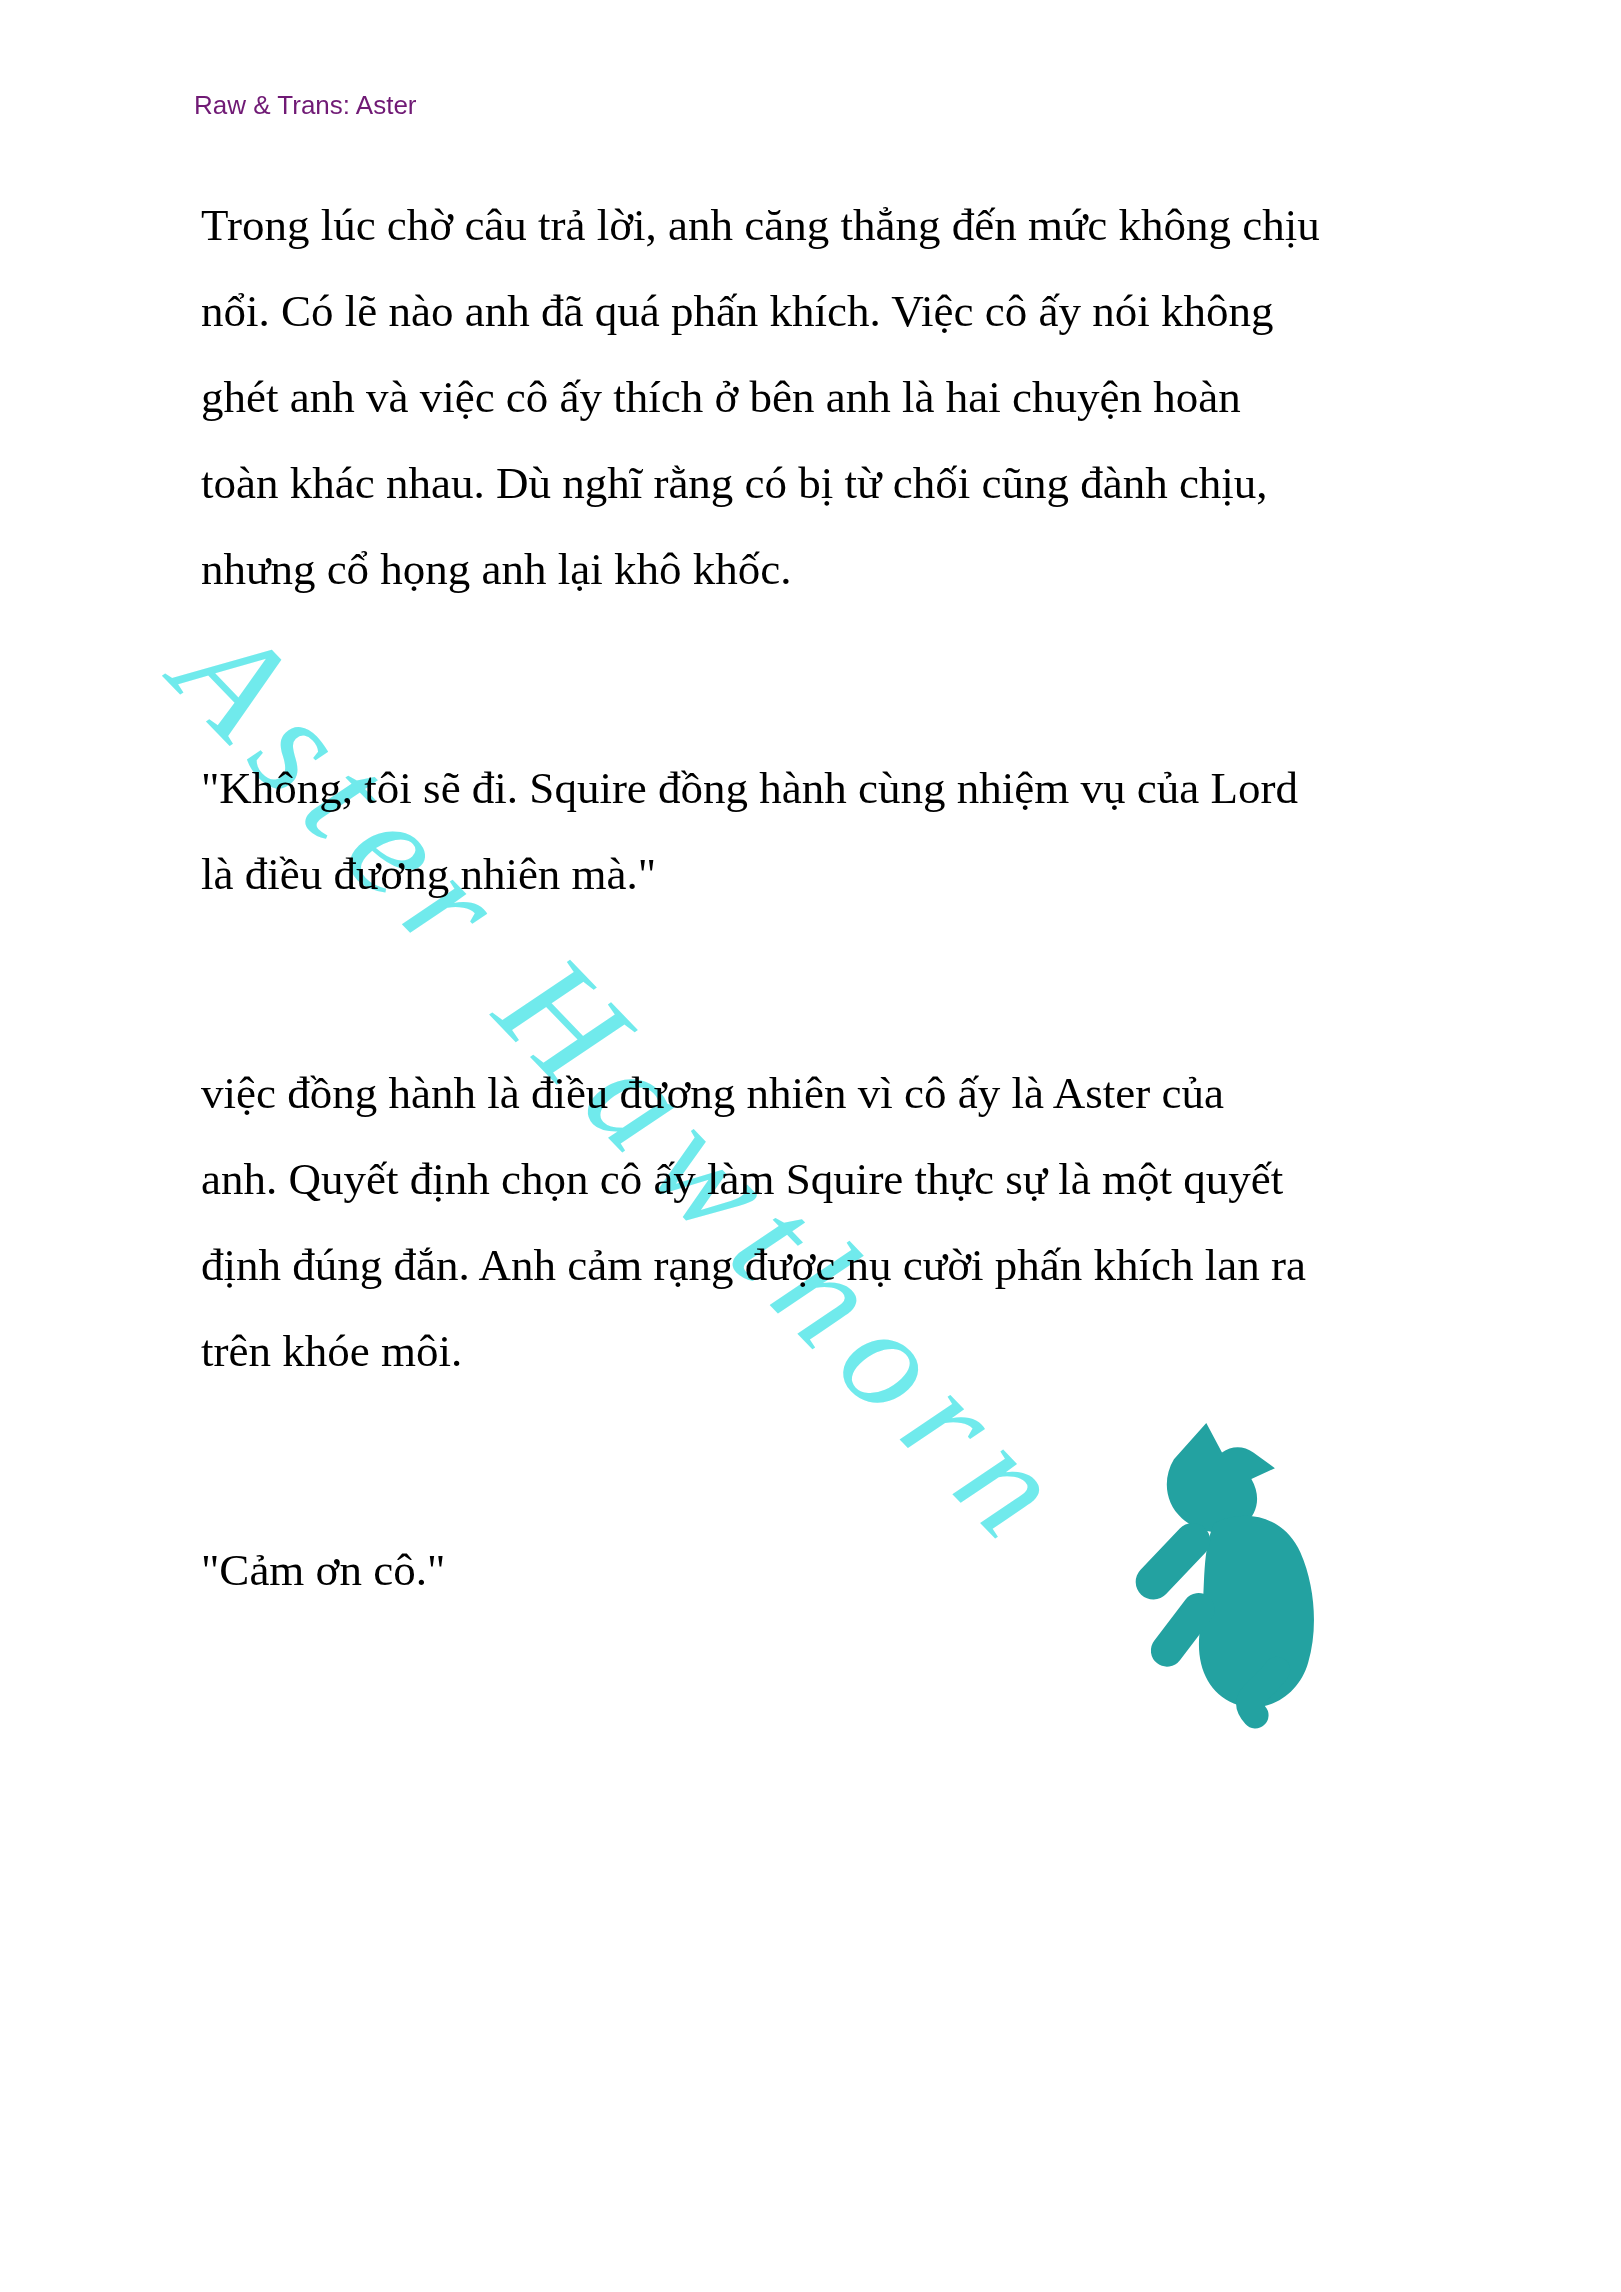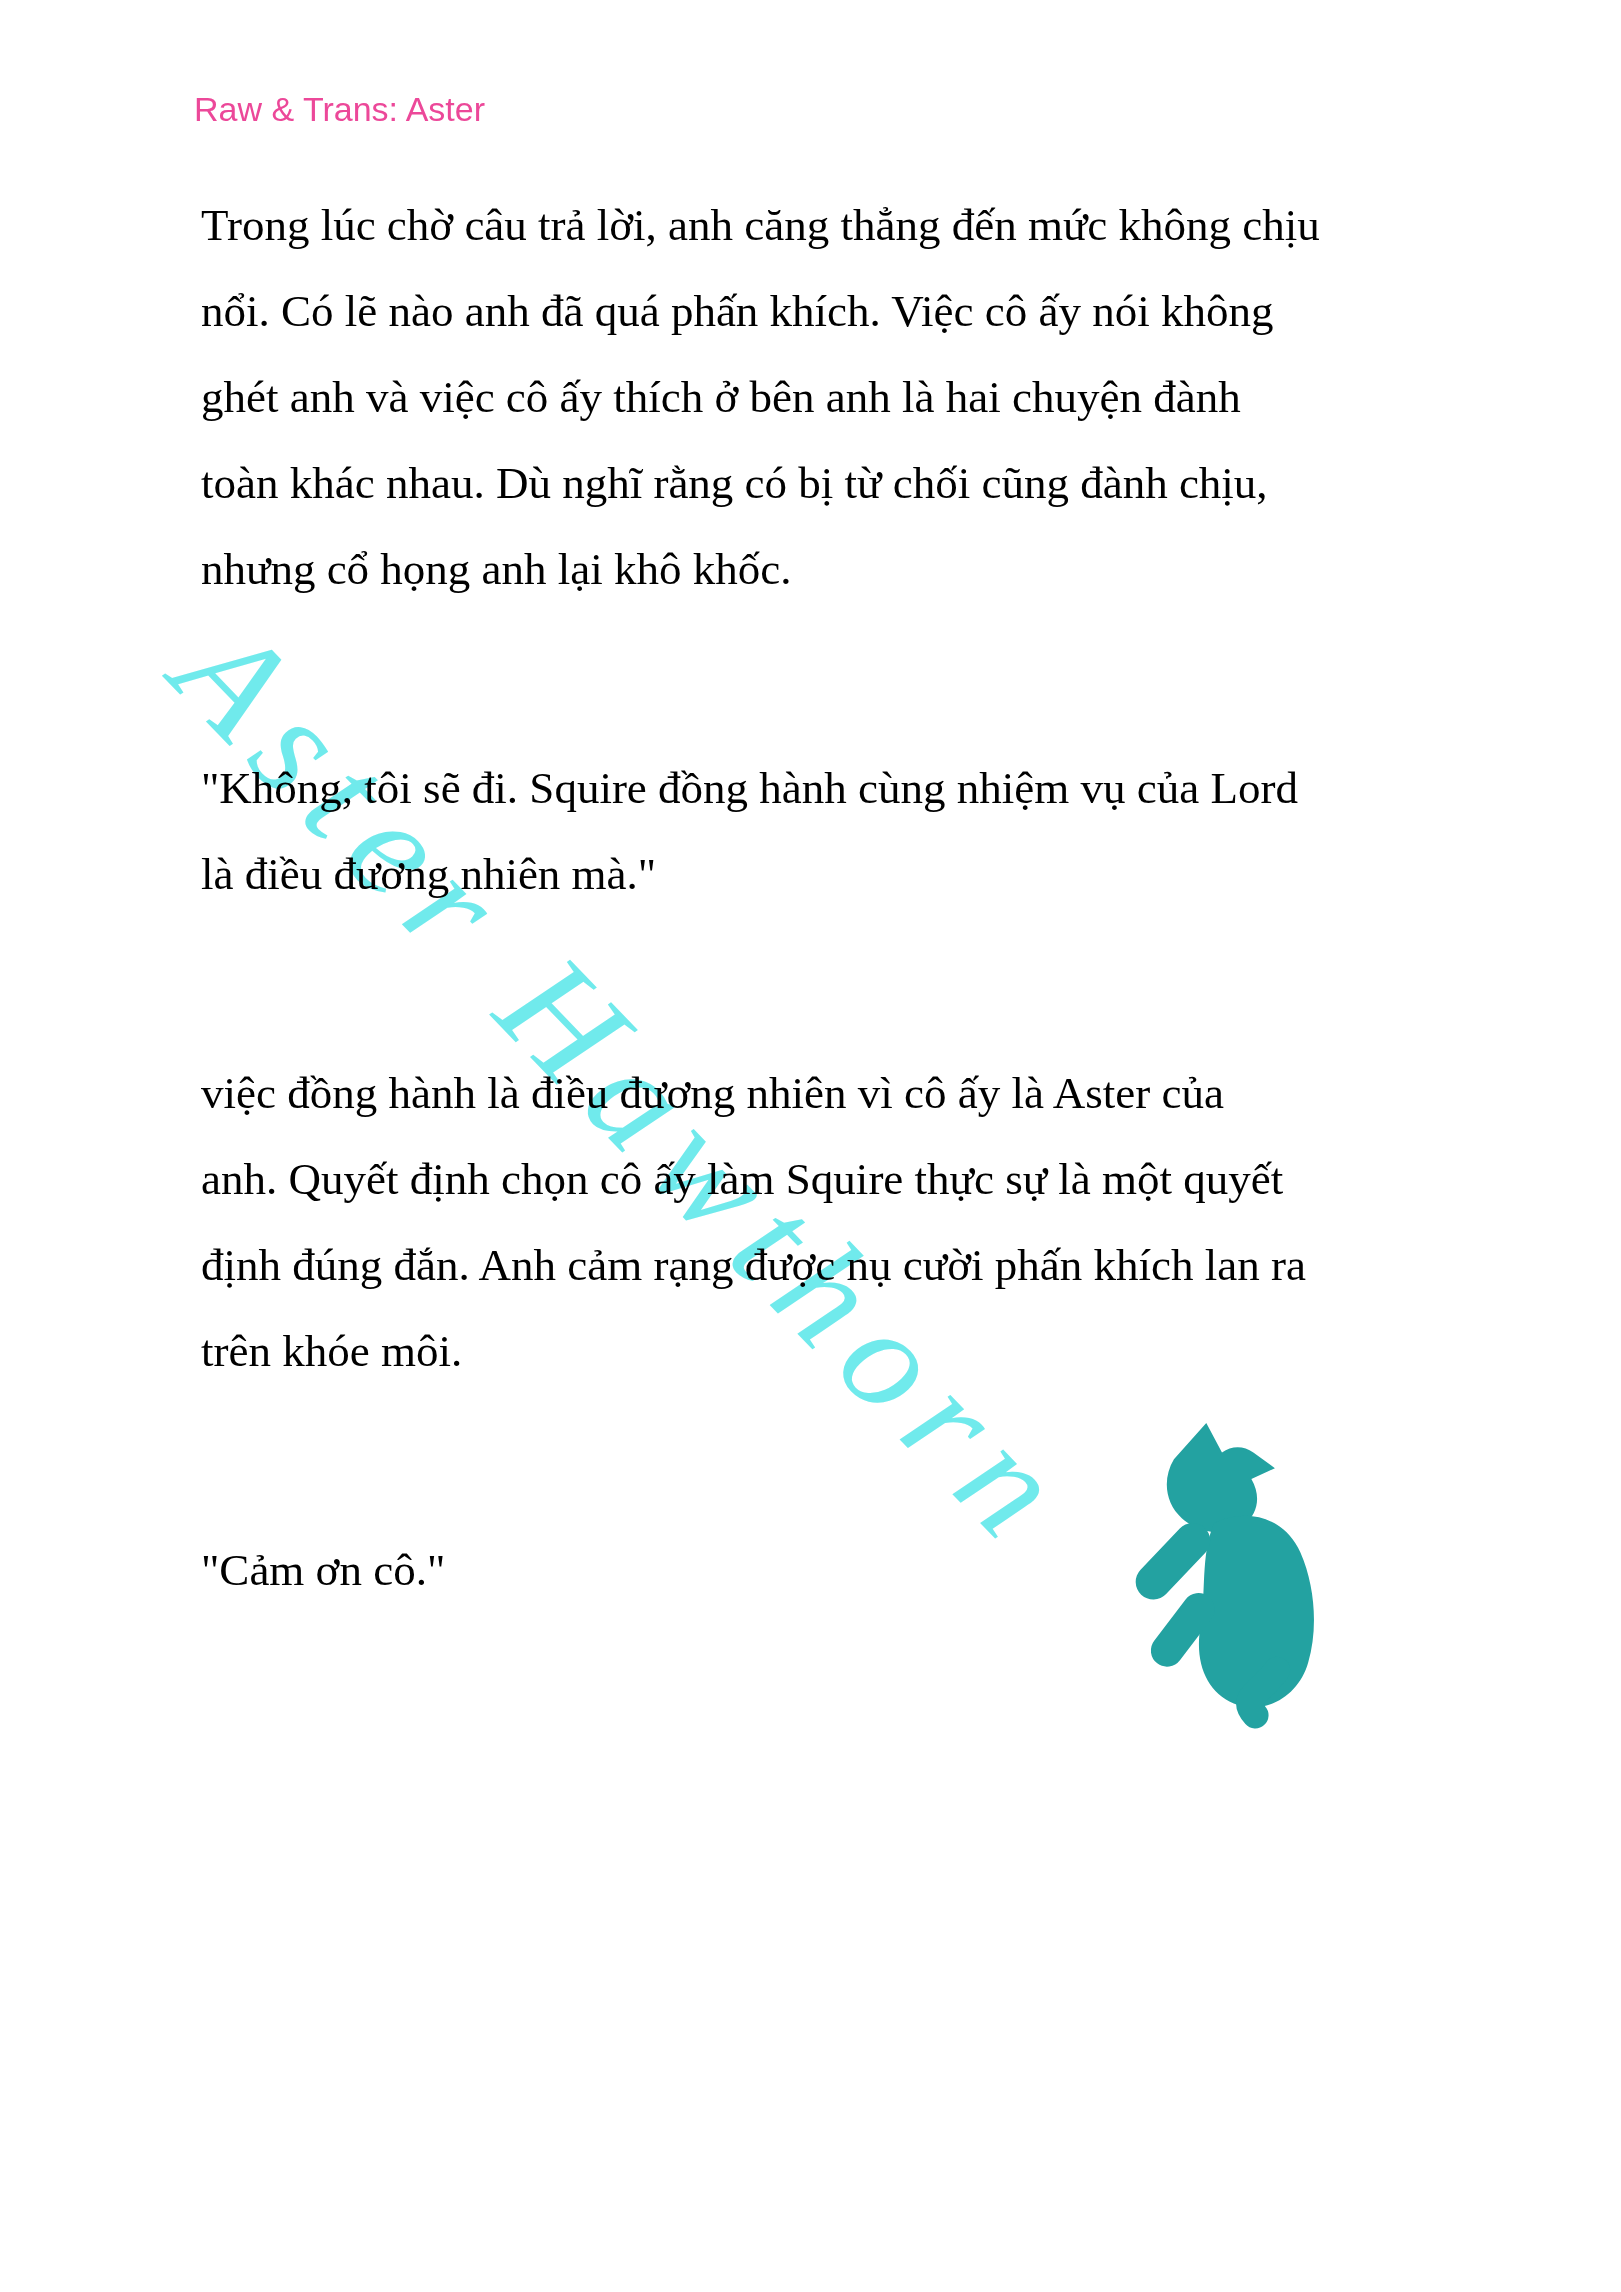--- a/index.html
+++ b/index.html
@@ -6,21 +6,21 @@
   .page{
     position:relative;
     width:1621px;height:2293px;
     background:#ffffff;
     overflow:hidden;
     font-family:"Liberation Serif", serif;
   }
   .header{
     position:absolute;left:194px;top:92px;
     font-family:"Liberation Sans", sans-serif;
-    font-size:34px;line-height:1;color:#ec4899;
+    font-size:26px;line-height:1;color:#701a75;
     z-index:3;white-space:nowrap;
   }
   .watermark{
     position:absolute;left:256px;top:596px;
     font-family:"Liberation Serif", serif;
     font-style:italic;
     font-size:147px;line-height:1;letter-spacing:19.6px;
     color:#70EAEC;
     transform:rotate(46deg);
     transform-origin:0 0;
@@ -50,21 +50,21 @@
 
   <div class="header">Raw &amp; Trans: Aster</div>
 
   <div class="watermark">Aster Hawthorn</div>
 
   <div class="content">
 
     <p>
       <span class="line">Trong lúc chờ câu trả lời, anh căng thẳng đến mức không chịu</span>
       <span class="line">nổi. Có lẽ nào anh đã quá phấn khích. Việc cô ấy nói không</span>
-      <span class="line">ghét anh và việc cô ấy thích ở bên anh là hai chuyện đành</span>
+      <span class="line">ghét anh và việc cô ấy thích ở bên anh là hai chuyện hoàn</span>
       <span class="line">toàn khác nhau. Dù nghĩ rằng có bị từ chối cũng đành chịu,</span>
       <span class="line">nhưng cổ họng anh lại khô khốc.</span>
     </p>
 
     <p>
       <span class="line">"Không, tôi sẽ đi. Squire đồng hành cùng nhiệm vụ của Lord</span>
       <span class="line">là điều đương nhiên mà."</span>
     </p>
 
     <p>

